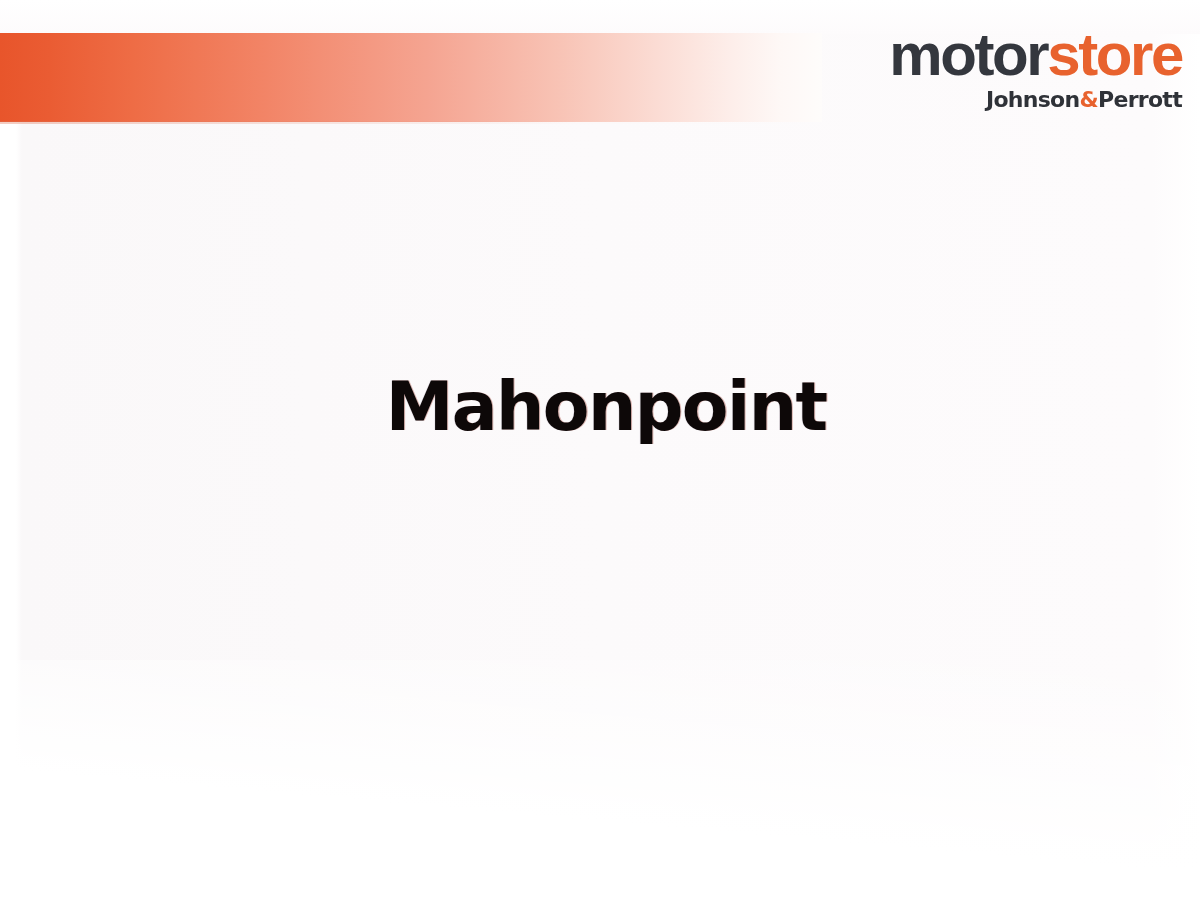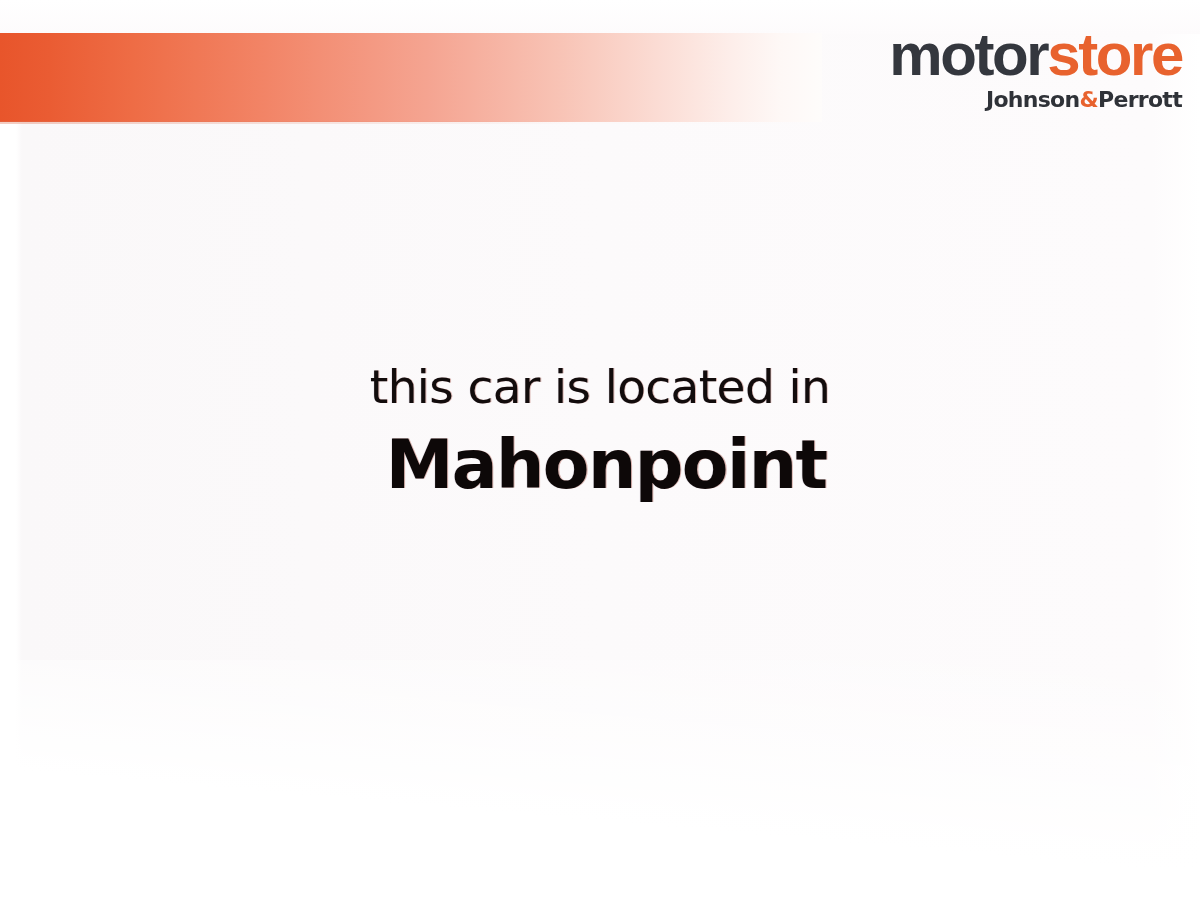--- a/index.html
+++ b/index.html
@@ -171,19 +171,18 @@
     <div class="gradient-bar"></div>
 
     <div class="logo">
       <div class="logo-main"><span class="logo-motor">motor</span><span class="logo-store">store</span></div>
       <div class="logo-sub"><span>Johnson</span><span class="logo-amp">&amp;</span><span>Perrott</span></div>
     </div>
 
   </div>
 
   <div class="message">
-    <div class="message-line1">this car is located in</div>
     <div class="message-line2">Mahonpoint</div>
   </div>
 
   <div class="bg-wash-2"></div>
 
 </div>
 
 </body></html>

